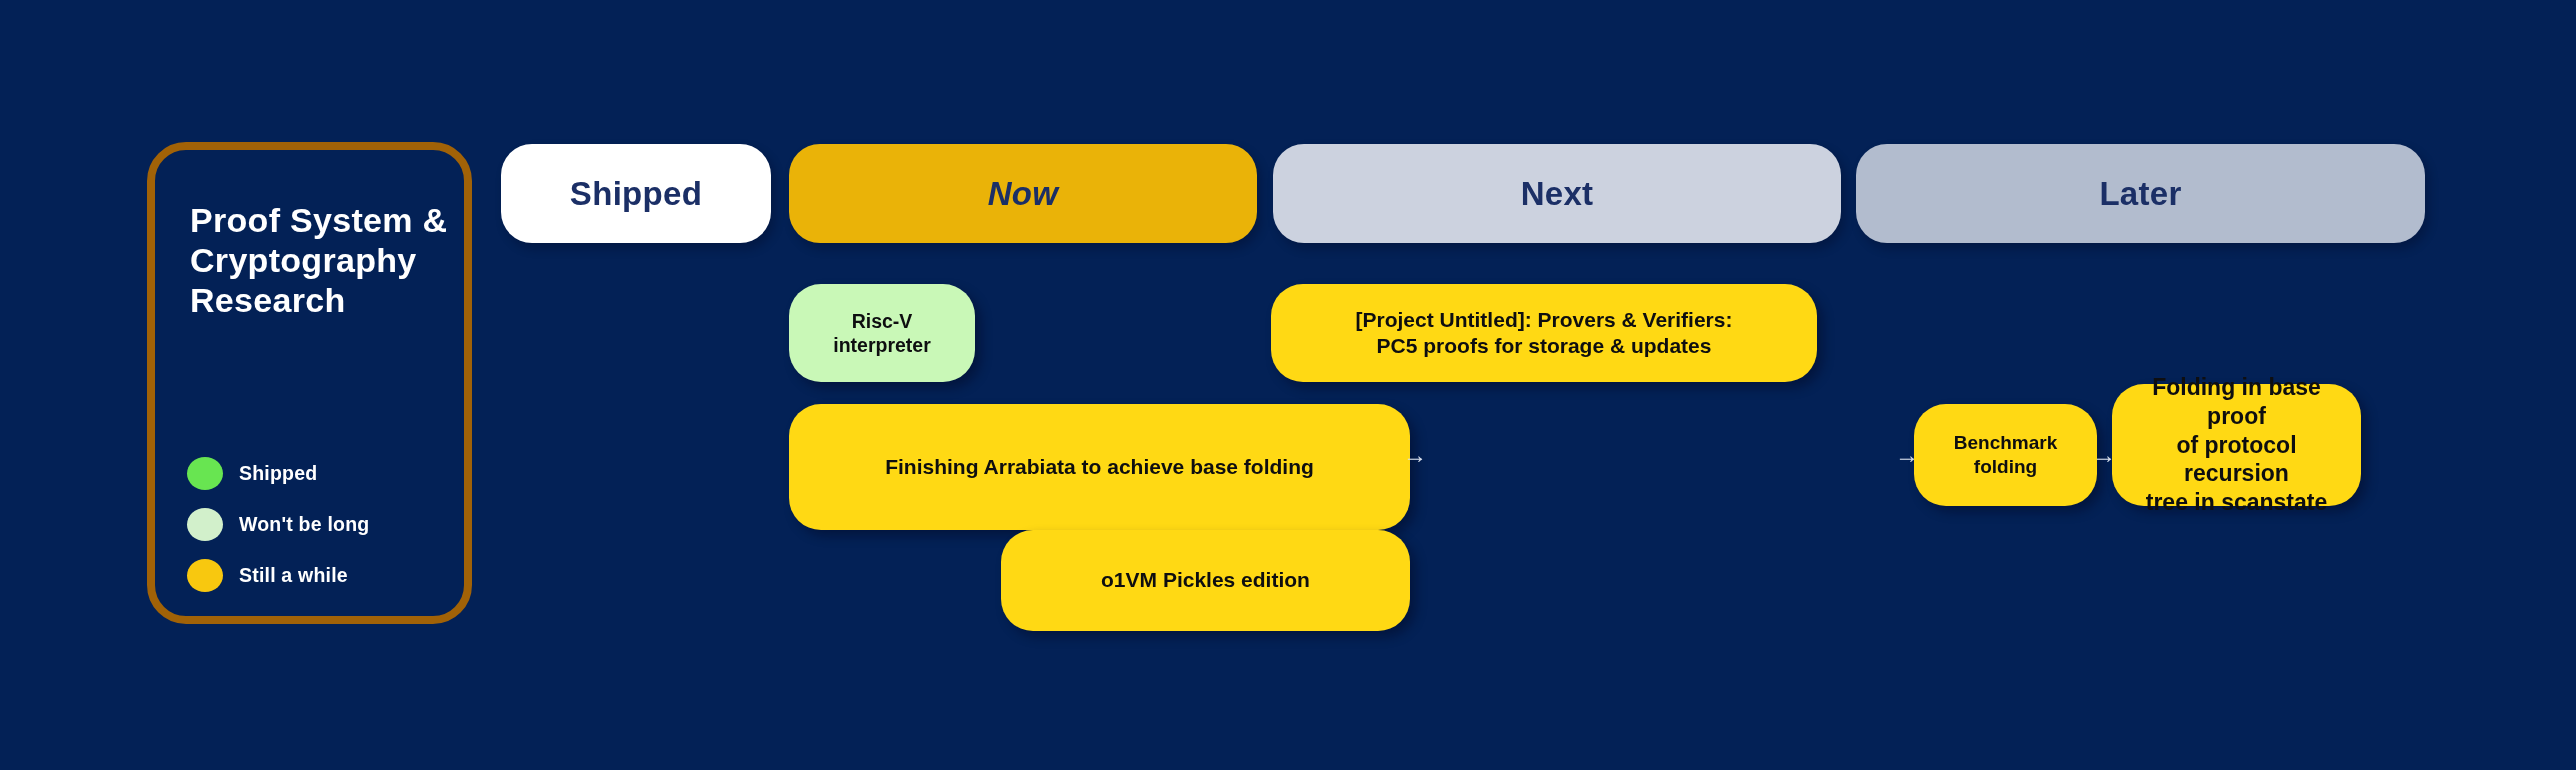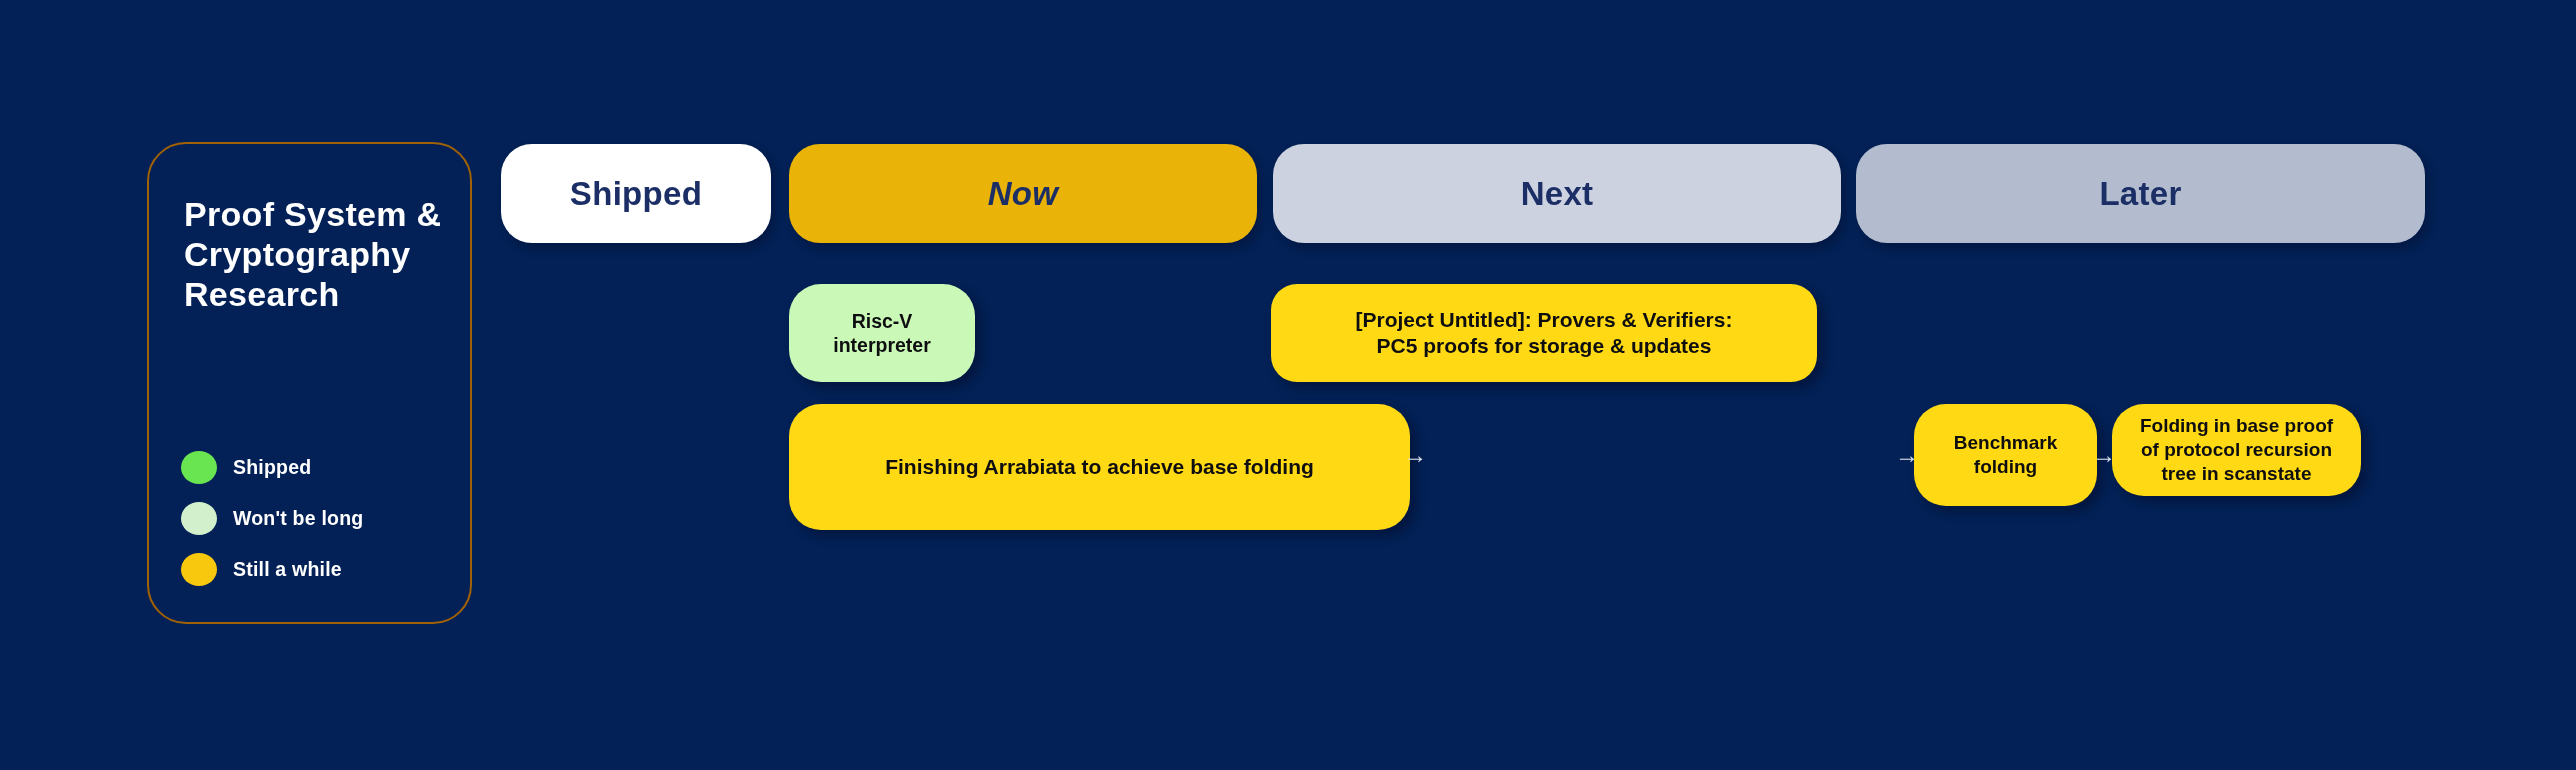--- a/index.html
+++ b/index.html
@@ -14,21 +14,21 @@
     overflow: hidden;
     background: #032156;
     font-family: "Liberation Sans", sans-serif;
   }
 
   
   .panel {
     position: absolute;
     left: 147px; top: 142px;
     width: 325px; height: 482px;
-    border: 2px solid #a16207;
+    border: 8px solid #a16207;
     border-radius: 39px;
     box-sizing: border-box;
   }
   .panel-title {
     position: absolute;
     left: 35px; top: 27px;
     width: 268px;
     color: #ffffff;
     font-size: 34px;
     font-weight: 800;
@@ -96,21 +96,21 @@
     box-shadow: 6px 6px 10.7px rgba(0, 4, 28, 0.40);
     cursor: pointer;
     padding: 4px 12px;
     box-sizing: border-box;
   }
   .card-riscv     { left: 789px; top: 284px; width: 186px; height: 98px; font-size: 19.5px; }
   .card-untitled  { left: 1271px; top: 284px; width: 546px; height: 98px; }
   .card-arrabiata { left: 789px; top: 404px; width: 621px; height: 126px; }
   .card-pickles   { left: 1424px; top: 404px; width: 474px; height: 102px; }
   .card-benchmark { left: 1914px; top: 404px; width: 183px; height: 102px; font-size: 19px; }
-  .card-scanstate { left: 2112px; top: 404px; width: 249px; height: 92px; font-size: 19px; }
+  .card-scanstate { left: 2112px; top: 384px; width: 249px; height: 122px; font-size: 23px; }
   .card-o1vm      { left: 1001px; top: 530px; width: 409px; height: 101px; }
 
   
   .flow-arrow {
     position: absolute;
     top: 439px;
     width: 20px; height: 31px;
     display: flex;
     align-items: center;
     justify-content: center;
@@ -149,34 +149,35 @@
   </aside>
 
   <div class="col-header col-shipped" style="background: rgb(255, 255, 255);">Shipped</div>
   <div class="col-header col-now" style="background: #eab308; font-style: italic;">Now</div>
   <div class="col-header col-later" style="background: rgb(178, 188, 206);">Later</div>
   <div class="col-header col-next" style="background: rgb(204, 210, 223);">Next</div>
 
   <div class="card card-riscv" style="background: rgb(201, 248, 183);">Risc-V
 interpreter</div>
 
-  <div class="card card-untitled" style="background: rgb(255, 217, 20); border-radius: 26px;">[Project Untitled]: Provers &amp; Verifiers:
+  <div class="card card-untitled" style="background: rgb(255, 217, 20);">[Project Untitled]: Provers &amp; Verifiers:
 PC5 proofs for storage &amp; updates</div>
 
   <div class="card card-arrabiata" style="background: rgb(255, 217, 20);">Finishing Arrabiata to achieve base folding</div>
 
   <span class="flow-arrow arrow-1">→</span>
 
 
   <span class="flow-arrow arrow-2">→</span>
 
   <div class="card card-benchmark" style="background: rgb(255, 217, 20);">Benchmark
 folding</div>
 
   <span class="flow-arrow arrow-3">→</span>
 
   <div class="card card-scanstate" style="background: rgb(255, 217, 20);">Folding in base proof
 of protocol recursion
 tree in scanstate</div>
 
+  <div class="card card-o1vm" style="background: rgb(255, 217, 20);">o1VM Pickles edition</div>
 
 </div>
 
 
 </body></html>

